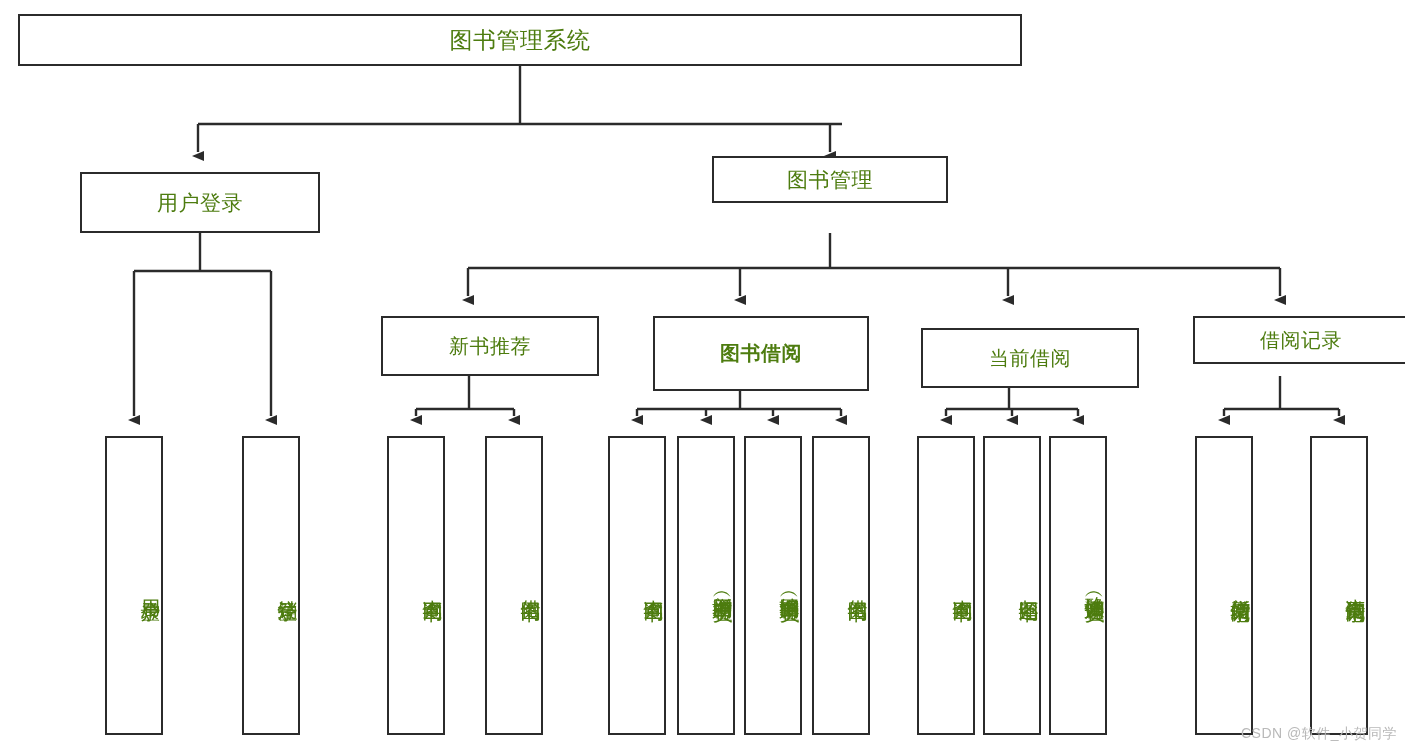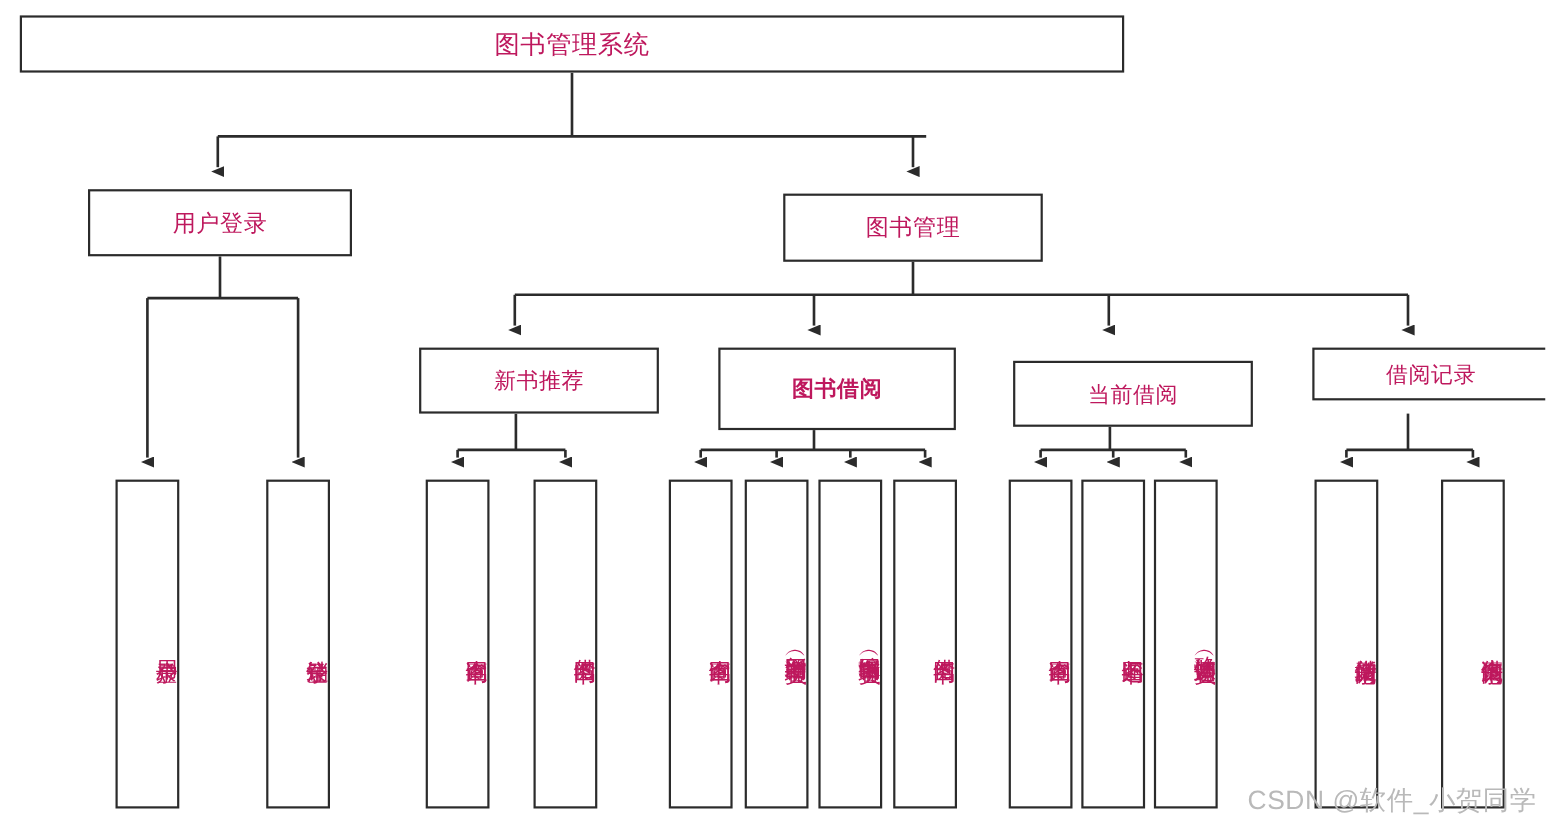--- a/index.html
+++ b/index.html
@@ -27,21 +27,21 @@
     pointer-events: none;
   }
   .node {
     position: absolute;
     box-sizing: border-box;
     border: 2.2px solid #2b2b2b;
     background: #ffffff;
     display: flex;
     align-items: center;
     justify-content: center;
-    color: #be185d;
+    color: #4d7c0f;
     letter-spacing: 0.5px;
     text-align: right;
   }
   .node.root {
     font-size: 23px;
   }
   .node.level1 {
     font-size: 21px;
   }
   .node.level2 {
@@ -61,21 +61,21 @@
   .node.leaf .vtext {
     writing-mode: vertical-rl;
     text-orientation: upright;
     white-space: nowrap;
     letter-spacing: 1px;
   }
   .watermark {
     position: absolute;
     right: 8px;
     bottom: 4px;
-    font-size: 24px;
+    font-size: 14px;
     color: #b9b9b9;
     white-space: nowrap;
     letter-spacing: 0.5px;
   }
 </style>
 </head>
 <body>
 
 <div id="canvas">
 
@@ -130,21 +130,21 @@
     </g>
   </svg>
 
   <div class="node root" style="left:18px; top:14px; width:1004px; height:52px;">
     <span>图书管理系统</span>
   </div>
 
   <div class="node level1" style="left:80px; top:172px; width:240px; height:61px;">
     <span>用户登录</span>
   </div>
-  <div class="node level1" style="left:712px; top:176px; width:236px; height:62px;">
+  <div class="node level1" style="left:712px; top:156px; width:236px; height:47px;">
     <span>图书管理</span>
   </div>
 
   <div class="node level2" style="left:360px; top:316px; width:218px; height:60px;">
     <span>新书推荐</span>
   </div>
   <div class="node level2" style="left:632px; top:316px; width:216px; height:75px;font-weight:bold;">
     <span>图书借阅</span>
   </div>
   <div class="node level2" style="left:900px; top:328px; width:218px; height:60px;">

